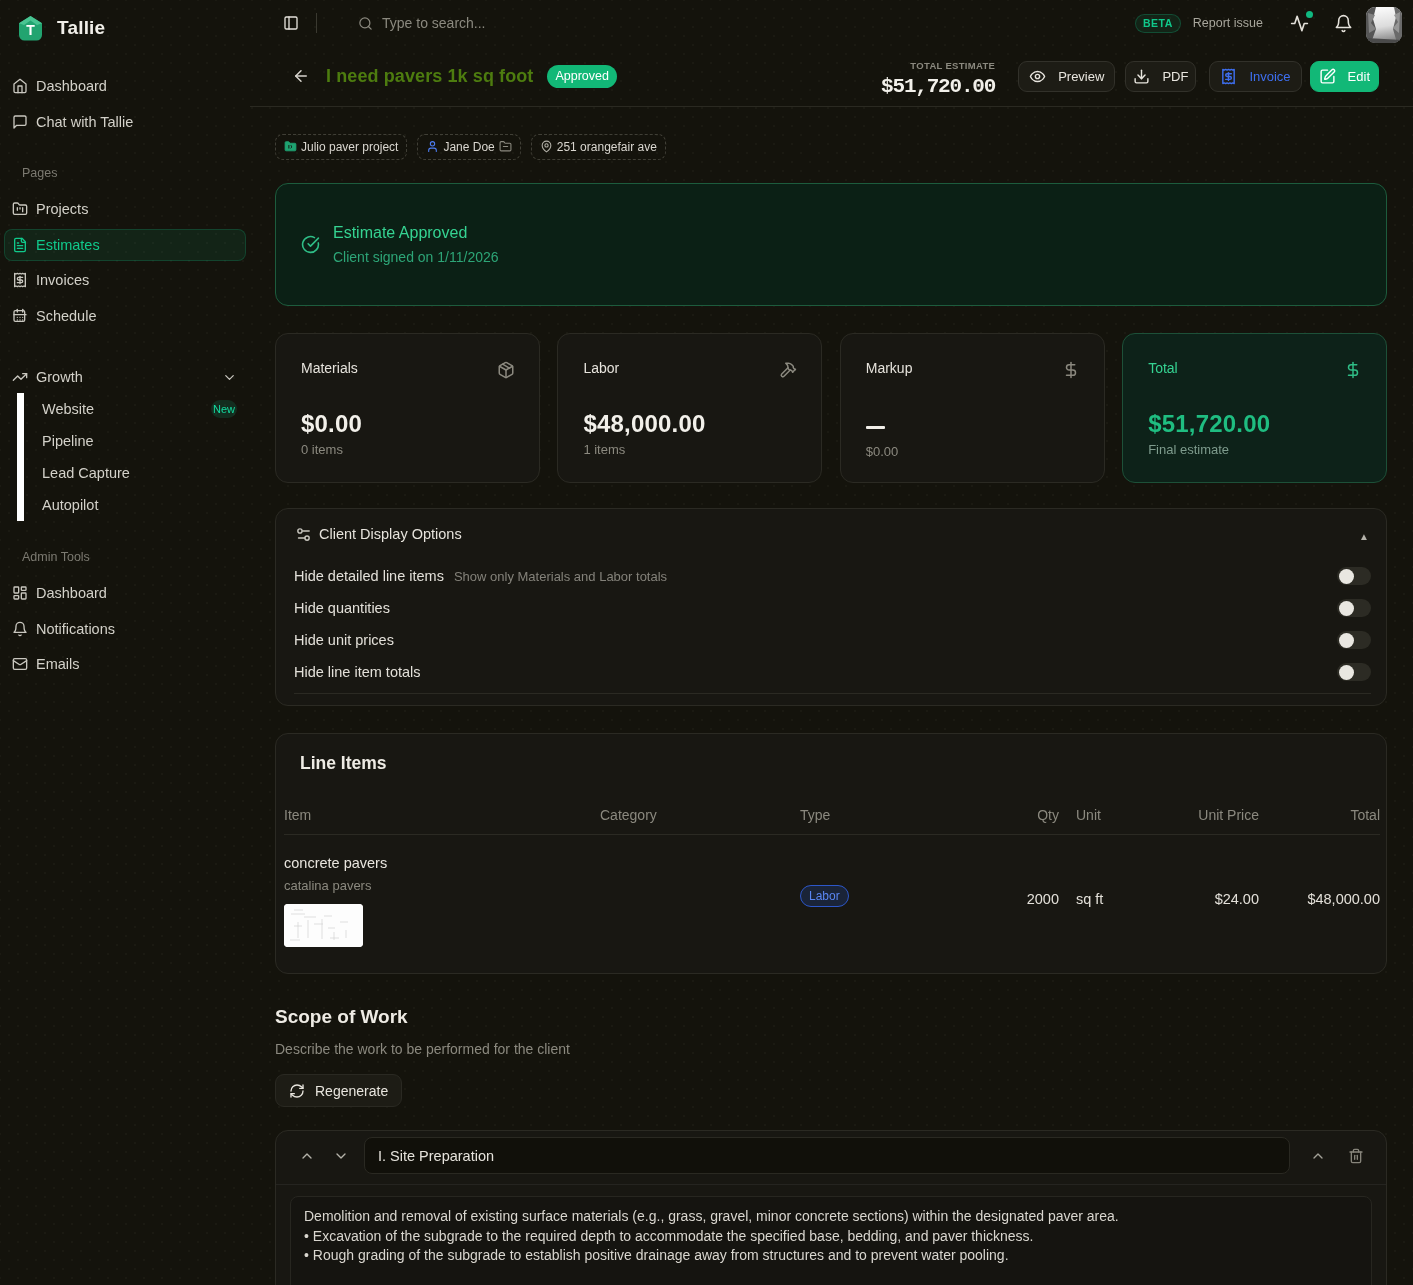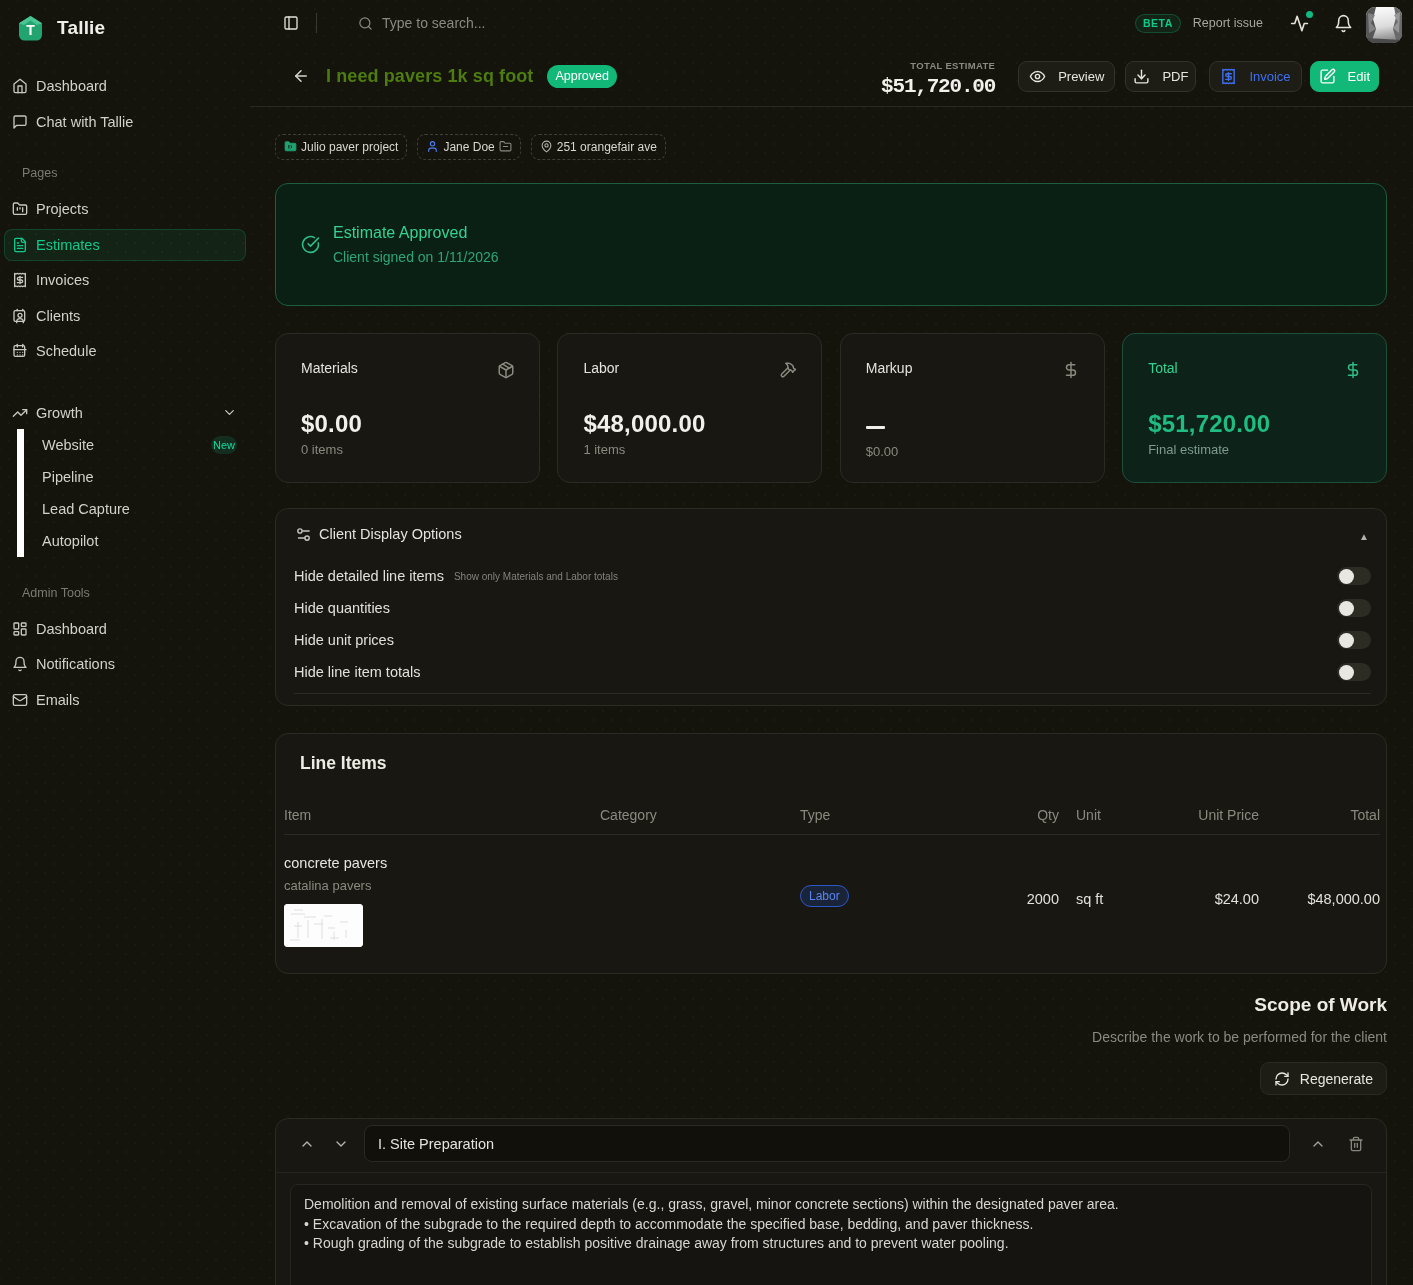--- a/index.html
+++ b/index.html
@@ -82,37 +82,37 @@
   .card.total .card-ic { color:#2fbd86; }
   .card.total .card-value { color:#1fbd81; }
   .card.total .card-sub { color:#7e9b8d; }
 
   .panel { background:#181712; border:1px solid #2b2a23; border-radius:13px; }
   #cdo { margin-top:25.5px; padding:14px 15px 6px 18px; position:relative; }
   .cdo-header { display:flex; align-items:center; gap:7px; font-size:14.5px; color:#e6e3dc; height:22px; margin-bottom:15px; padding-left:1px; }
   .cdo-collapse { position:absolute; right:17px; top:22px; color:#b5b3aa; font-size:10px; }
   .cdo-row { display:flex; align-items:center; height:32px; }
   .cdo-row .t1 { font-size:14.5px; color:#e3e0d9; }
-  .cdo-row .t2 { font-size:10px; margin-left:10px; color:#84827a; }
+  .cdo-row .t2 { font-size:13px; margin-left:10px; color:#84827a; }
   .toggle { margin-left:auto; width:34px; height:18px; border-radius:999px; background:#2c2b24; position:relative; }
   .toggle::after { content:""; position:absolute; left:1.5px; top:1.5px; width:15px; height:15px; border-radius:50%; background:#e9e7e1; }
   .cdo-sep { border-top:1px solid #2b2a23; margin:5px 0; }
 
   #lineitems { margin-top:27px; height:241px; }
   .li-title { font-size:17.5px; font-weight:bold; color:#eeebe4; padding:19px 24px 0 24px; }
   table.li { width:1096px; margin:0 8px; border-collapse:collapse; }
   table.li th { font-size:14px; font-weight:normal; color:#8b897f; text-align:left; padding:33px 0 11px 0; border-bottom:1px solid #2b2a23; }
   table.li td { vertical-align:top; padding-top:20px; }
   .li-name { font-size:14.5px; color:#e8e5de; }
   .li-subname { font-size:13px; color:#8b897f; margin-top:7px; }
   .thumb { margin-top:11px; width:79px; height:43px; background:#fdfdfd; border-radius:4px; overflow:hidden; }
   .type-pill { display:inline-block; background:rgba(37,99,235,0.18); border:1px solid #2d57c9; color:#5a86f2; font-size:12px; padding:3px 8px; border-radius:999px; }
   .num { font-size:14.5px; color:#e3e0d9; }
 
-  #scope-head { margin-top:20px;text-align:right; }
+  #scope-head { margin-top:32px; }
   .scope-title { font-size:19px; font-weight:bold; color:#eeebe4; }
   .scope-sub { font-size:14px; color:#8b897f; margin-top:13px; }
   .regen { margin-top:17px; display:inline-flex; align-items:center; gap:10px; height:33px; padding:0 13px;
            background:#1d1c15; border:1px solid #2a2922; border-radius:9px; font-size:14px; color:#e8e5de; }
   #scopecard { margin-top:23px; height:220px; padding:6px 14px; }
   .sc-header { display:flex; align-items:center; margin:0 -14px; padding:0 14px 10px 14px; border-bottom:1px solid #252420; }
   .sc-move { color:#b5b3aa; padding:9px; }
   .sc-input { flex:1; margin-left:6px; height:37px; background:#11100a; border:1px solid #2a2922; border-radius:8px;
               display:flex; align-items:center; padding:0 13px; font-size:14.5px; color:#e6e3dc; }
   .sc-right { display:flex; align-items:center; gap:22px; margin-left:20px; margin-right:8px; color:#a3a198; }
@@ -149,27 +149,20 @@
         <path d="M14 2v4a2 2 0 0 0 2 2h4"></path>
         <path d="M16 13H8"></path>
         <path d="M16 17H8"></path>
         <path d="M10 9H8"></path>
       </svg>Estimates</div>
   <div class="nav-item"><svg class="ic" width="16" height="16" viewBox="0 0 24 24">
         <path d="M4 2v20l2-1 2 1 2-1 2 1 2-1 2 1 2-1 2 1V2l-2 1-2-1-2 1-2-1-2 1-2-1-2 1Z"></path>
         <path d="M16 8h-6a2 2 0 1 0 0 4h4a2 2 0 1 1 0 4h-6"></path>
         <path d="M12 17.5v-11"></path>
       </svg>Invoices</div>
-  <div class="nav-item"><svg class="ic" width="16" height="16" viewBox="0 0 24 24">
-        <path d="M16 2v2"></path>
-        <path d="M8 2v2"></path>
-        <rect x="3" y="4" width="16" height="16" rx="2"></rect>
-        <circle cx="12" cy="11" r="3"></circle>
-        <path d="M7 22v-1a5 5 0 0 1 10 0v1"></path>
-      </svg>Clients</div>
   <div class="nav-item"><svg class="ic" width="16" height="16" viewBox="0 0 24 24">
         <rect x="3" y="4" width="16" height="16" rx="2"></rect>
         <path d="M16 2v4"></path>
         <path d="M8 2v4"></path>
         <path d="M3 10h18"></path>
         <path d="M8 14h.01"></path>
         <path d="M12 14h.01"></path>
         <path d="M16 14h.01"></path>
         <path d="M8 18h.01"></path>
         <path d="M12 18h.01"></path>

